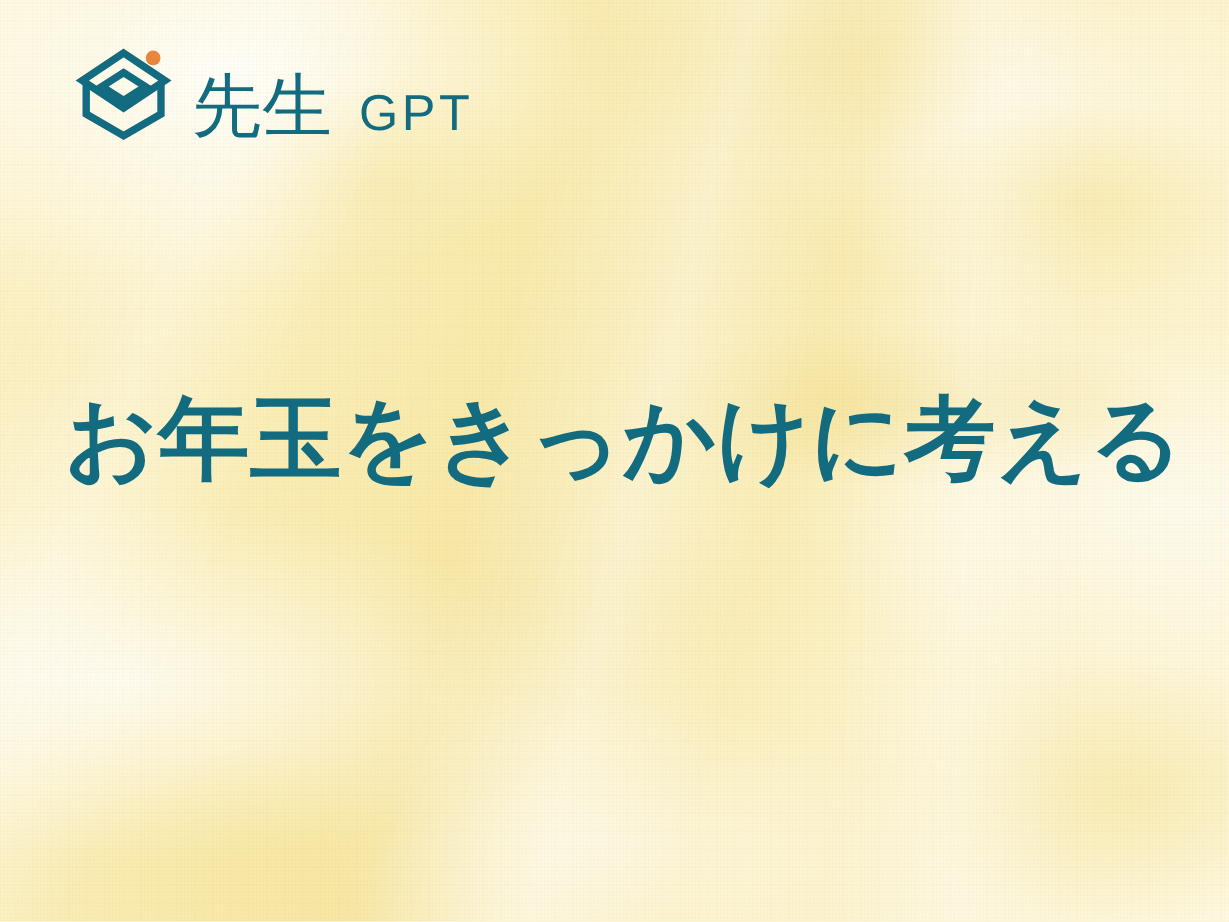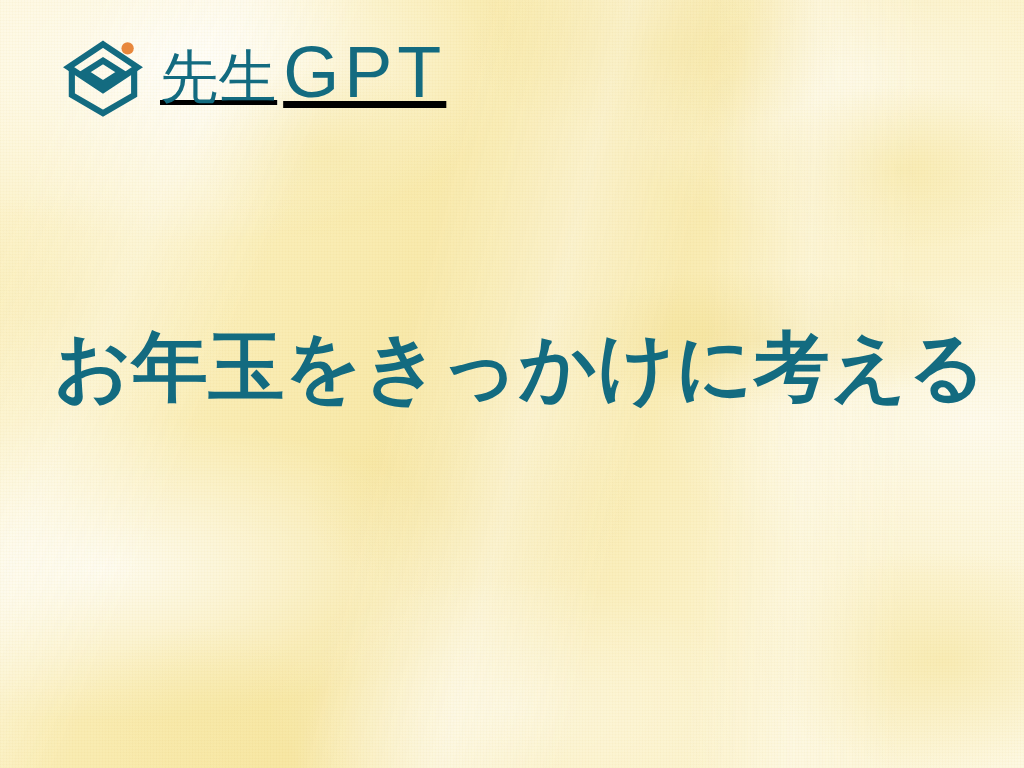--- a/index.html
+++ b/index.html
@@ -67,23 +67,22 @@
       repeating-linear-gradient(90deg,  rgba(226,201,120,0.045) 0 1px, rgba(255,255,255,0) 1px 3px);
     mix-blend-mode: multiply;
   }
 
   
   .brand {
     position: absolute;
     left: 62px;
     top: 36px;
     display: flex;
-    align-items: flex-start;
+    align-items: flex-end;
     gap: 16px;
-    text-decoration: underline;
   }
 
   .brand-mark {
     width: 82px;
     height: 82px;
     display: block;
     flex: 0 0 auto;
   }
 
   .brand-wordmark {
@@ -94,24 +93,24 @@
     line-height: 1;
   }
 
   .wordmark-jp {
     font-size: 58px;
     font-weight: 500;
     letter-spacing: 0.01em;
   }
 
   .wordmark-en {
-    font-size: 72px;
+    font-size: 42px;
     font-weight: 400;
     letter-spacing: 0.07em;
-    margin-left: 6px;
+    margin-left: 22px;
   }
 
   
   .headline {
     position: absolute;
     left: 0;
     right: 0;
     top: 272px;
     text-align: center;
     color: #136B80;

